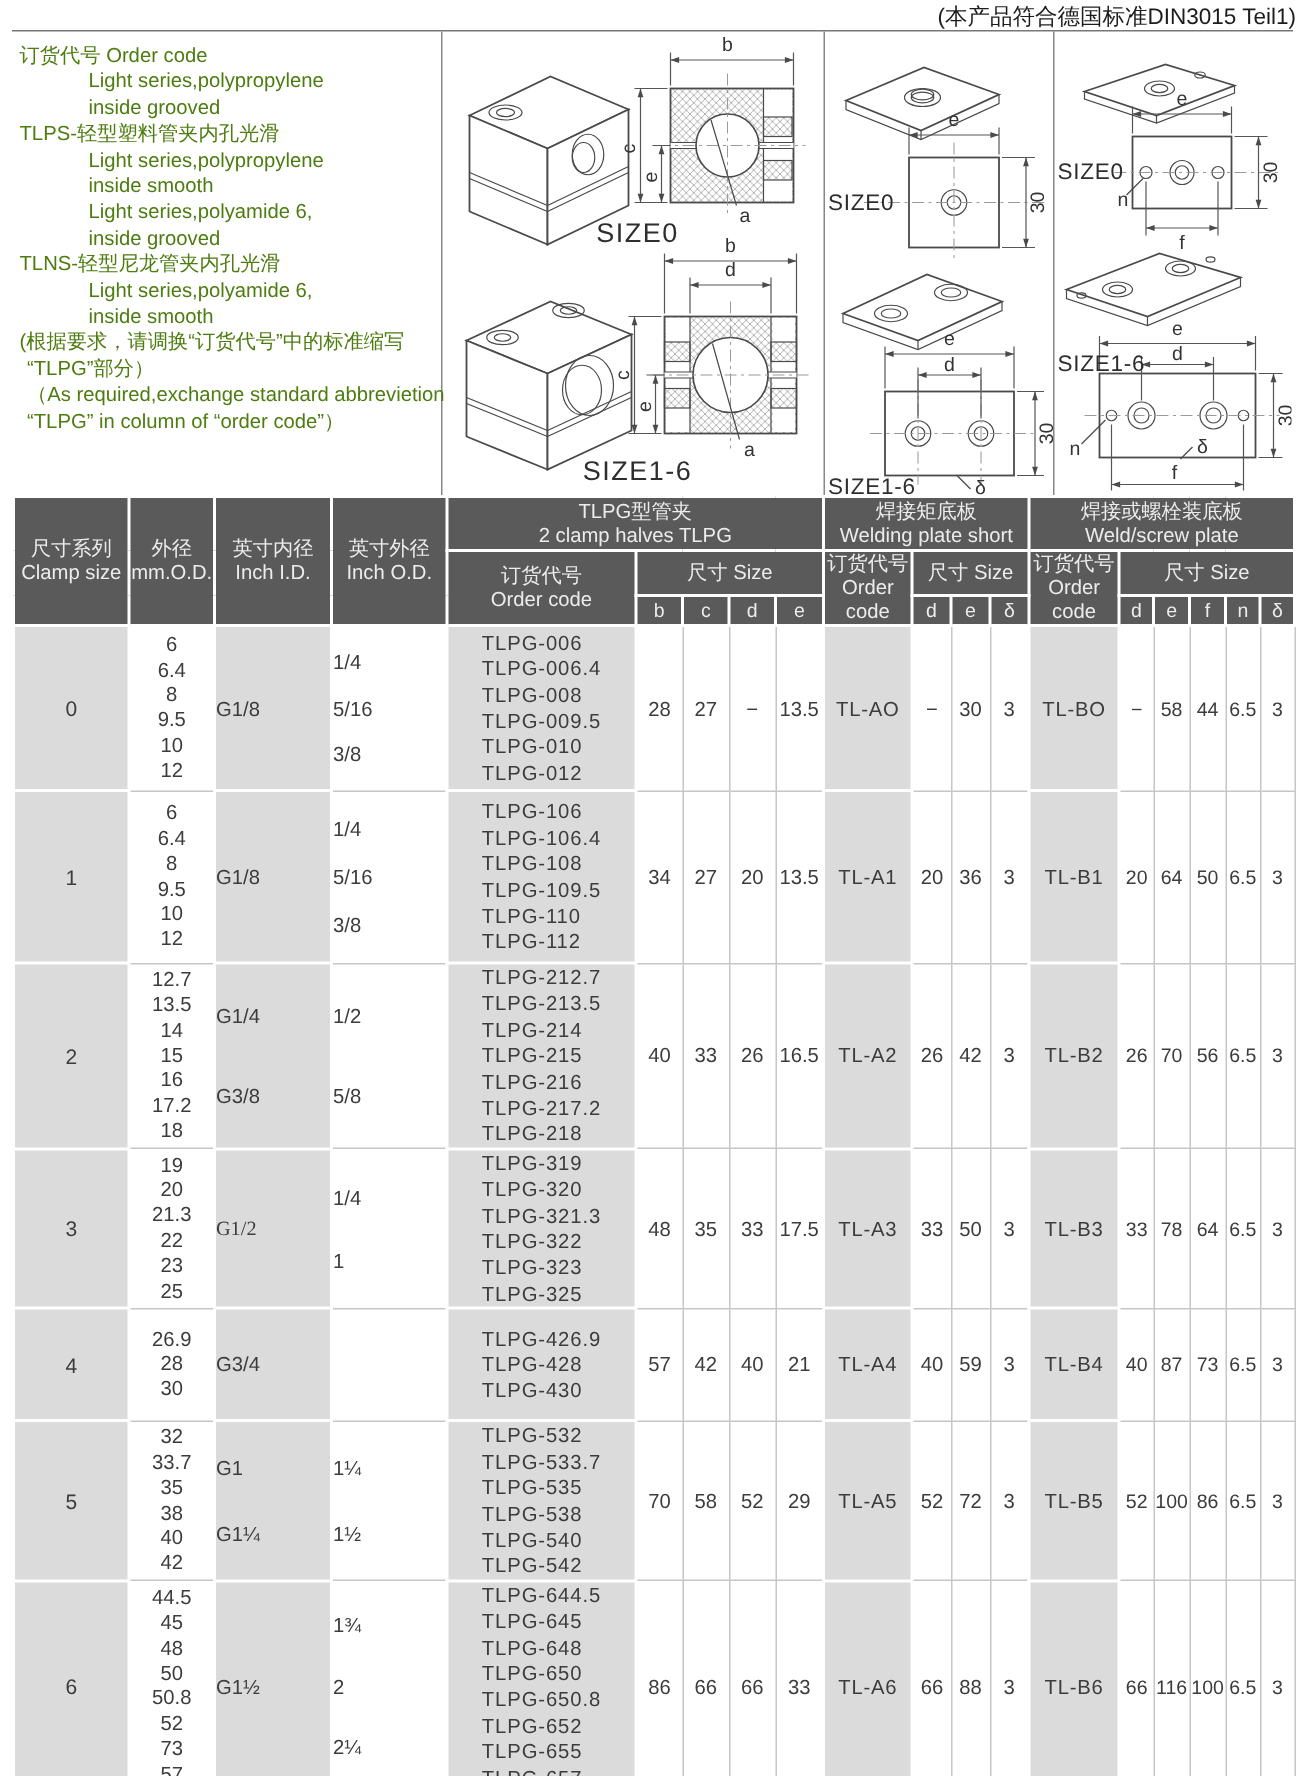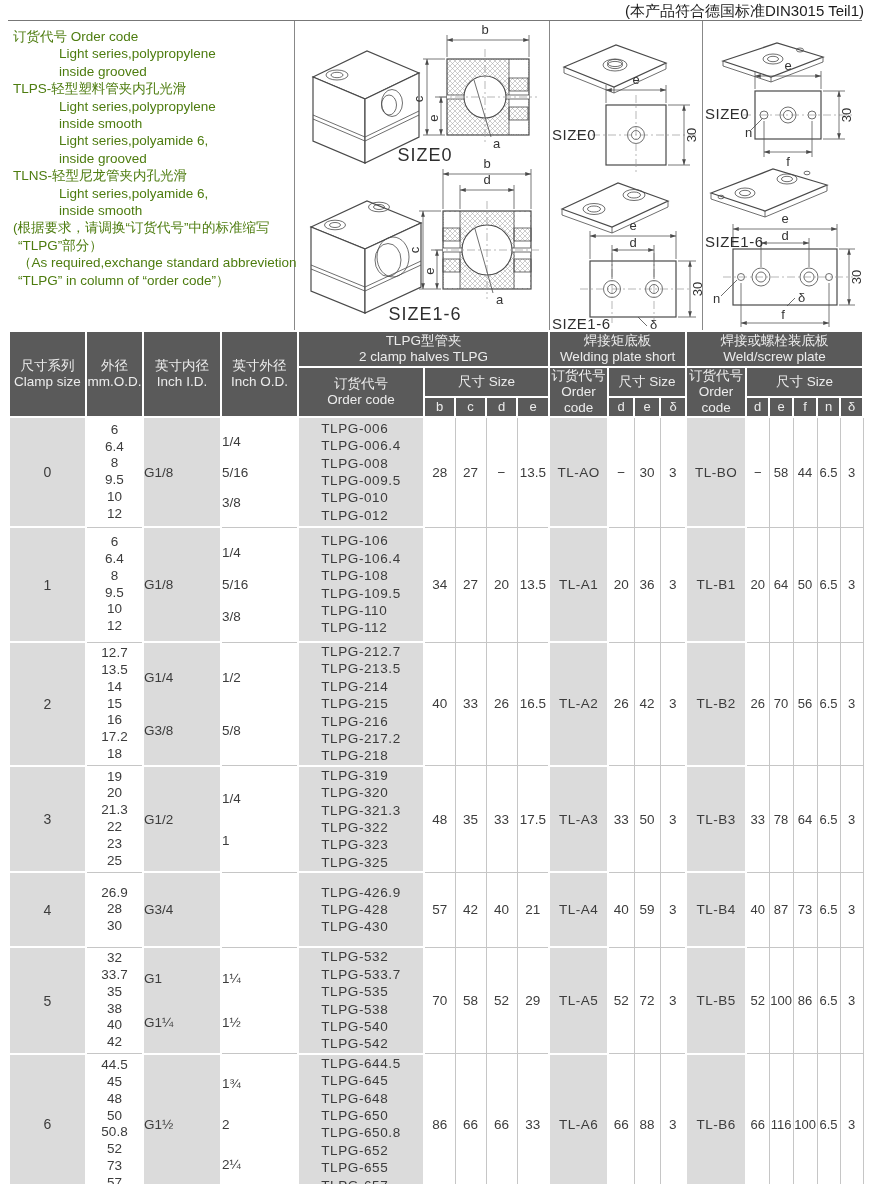--- a/index.html
+++ b/index.html
@@ -553,21 +553,21 @@
           <div class="stack">
             <div>19</div>
             <div>20</div>
             <div>21.3</div>
             <div>22</div>
             <div>23</div>
             <div>25</div>
           </div>
         </td>
         <td class="g">
-          <div class="spread" style="height: 84px;">
+          <div class="spread" style="height: 84px; font-family: Liberation Serif, serif;">
             <div>G1/2</div>
           </div>
         </td>
         <td class="w">
           <div class="spread" style="height: 84px;">
             <div>1/4</div>
             <div>1</div>
           </div>
         </td>
         <td class="g"><div class="codeblock"><div>TLPG-319</div><div>TLPG-320</div><div>TLPG-321.3</div><div>TLPG-322</div><div>TLPG-323</div><div>TLPG-325</div></div></td>

